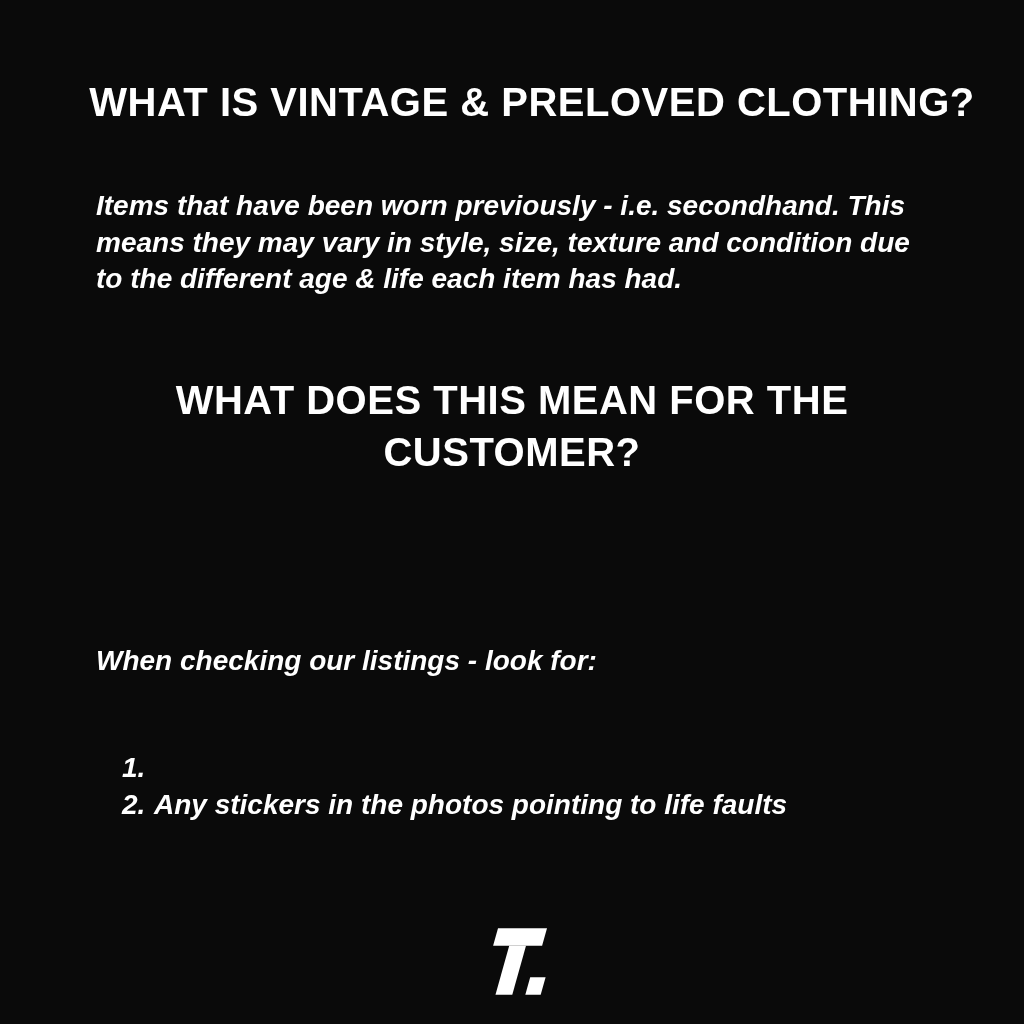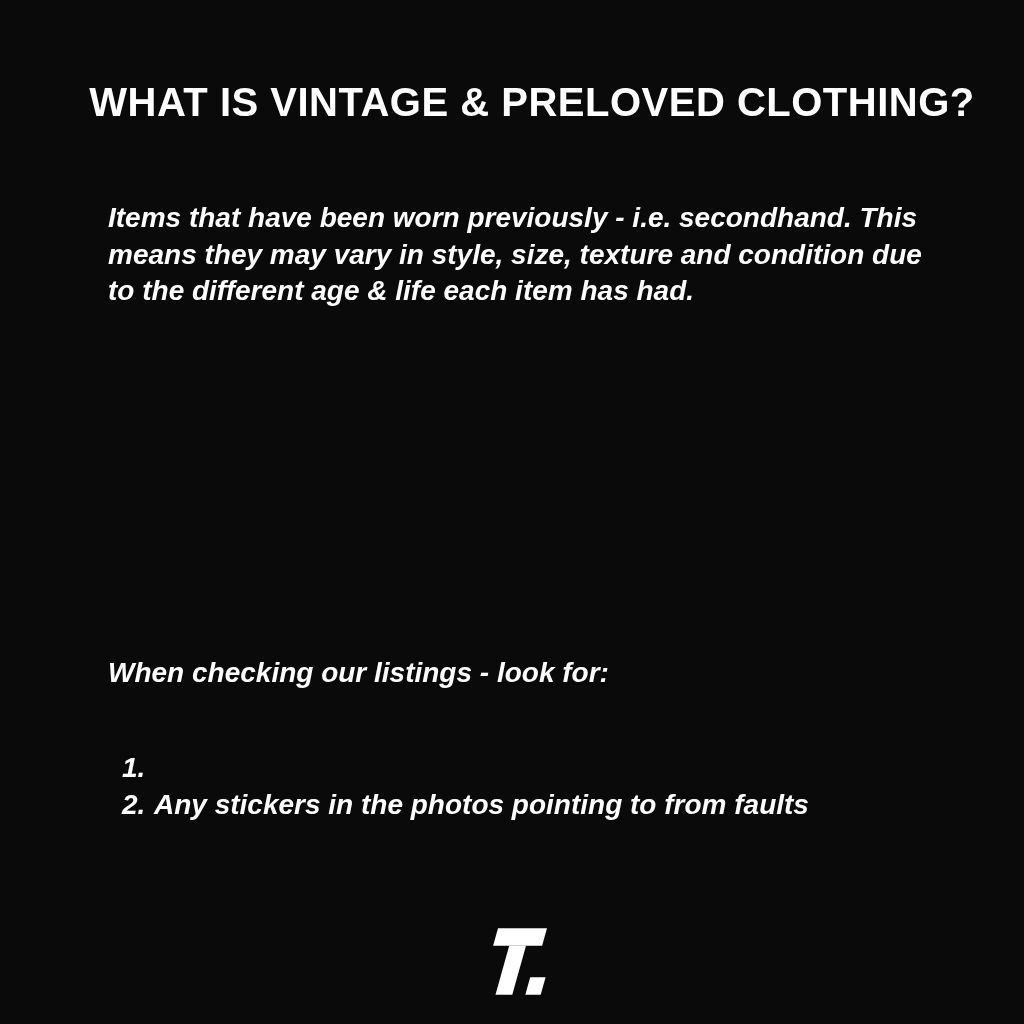--- a/index.html
+++ b/index.html
@@ -33,21 +33,21 @@
     padding-left: 20px;
   }
   .heading-customer {
     top: 374px;
     left: 50%;
     transform: translateX(-50%);
     width: 720px;
   }
   .body-text {
     position: absolute;
-    margin: 12px;
+    margin: 0;
     font-weight: 700;
     font-style: italic;
     font-size: 28px;
     line-height: 36.5px;
     white-space: pre-line;
   }
   .para-intro {
     top: 188px;
     left: 96px;
     width: 850px;
@@ -103,31 +103,33 @@
 <body>
 
 <div class="canvas">
 
   <h1 class="heading heading-main">WHAT IS VINTAGE &amp; PRELOVED CLOTHING?</h1>
 
   <p class="body-text para-intro">Items that have been worn previously - i.e. secondhand. This
 means they may vary in style, size, texture and condition due
 to the different age &amp; life each item has had.</p>
 
+  <h2 class="heading heading-customer">WHAT DOES THIS MEAN FOR THE
+CUSTOMER?</h2>
 
 
   <p class="body-text para-listings">When checking our listings - look for:</p>
 
   <ol class="checklist">
     <li>
       <span class="num">1.</span>
     </li>
     <li>
       <span class="num">2.</span>
-      <span>Any stickers in the photos pointing to from faults</span>
+      <span>Any stickers in the photos pointing to life faults</span>
     </li>
   </ol>
 
   <div class="logo" aria-label="T.">
     <svg viewBox="0 0 100 95" role="img">
       <polygon points="30,0 100,0 93,25 23,25"></polygon>
       <polygon points="46,25 70,25 50.4,95 26.4,95"></polygon>
       <polygon points="76,70 98,70 91,95 69,95"></polygon>
     </svg>
   </div>

